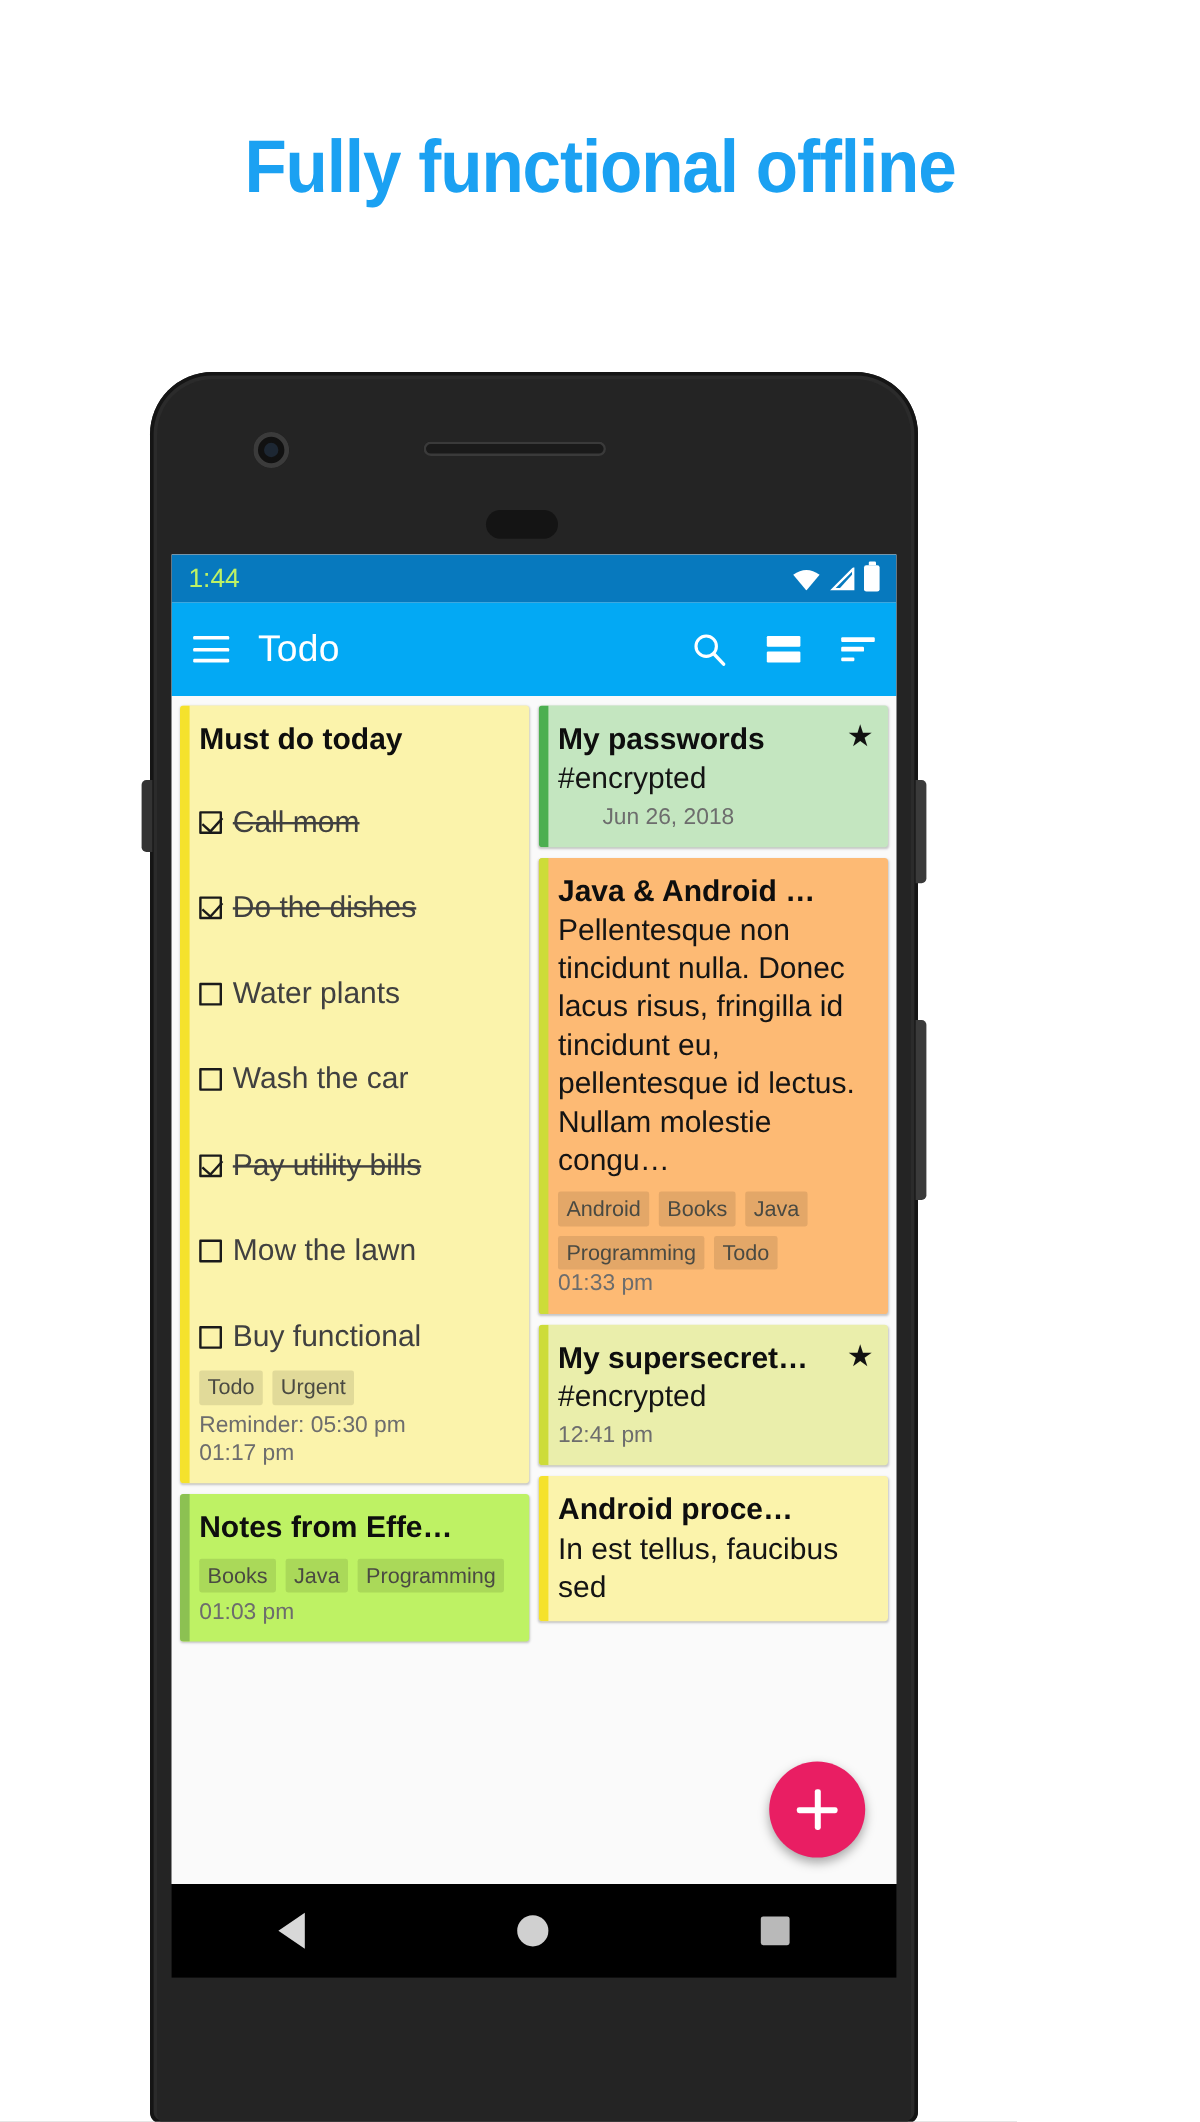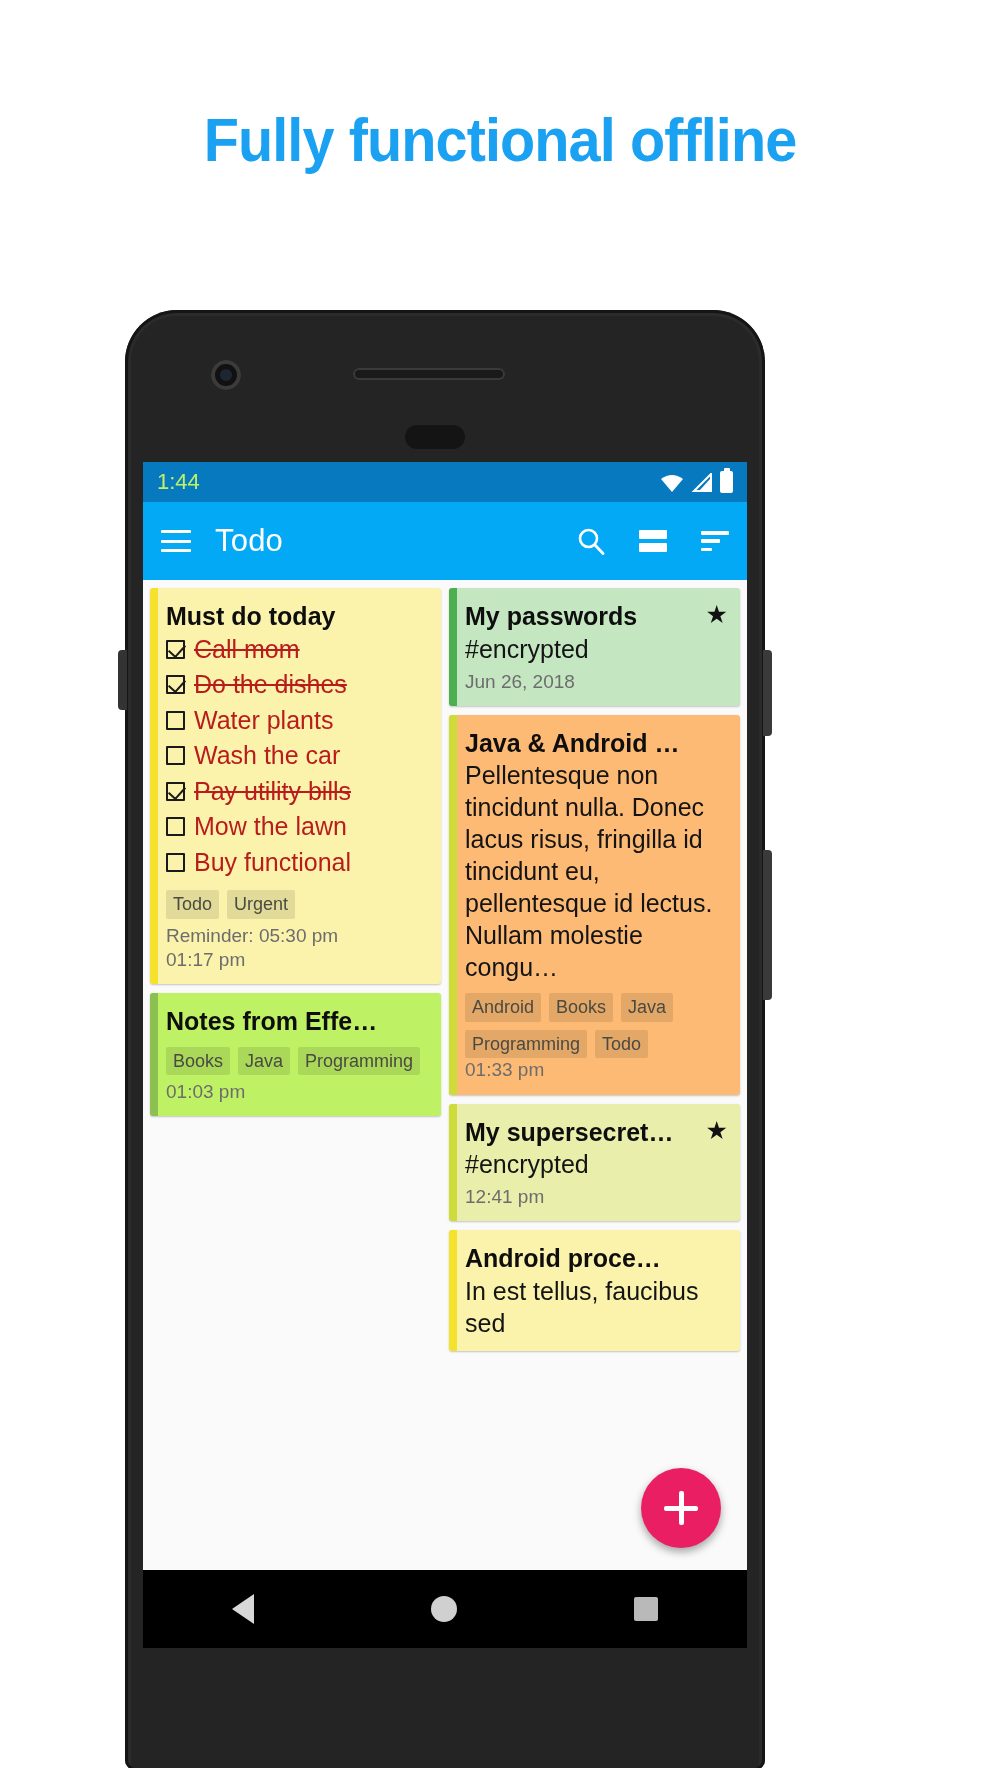--- a/index.html
+++ b/index.html
@@ -128,21 +128,21 @@
   .note-head { display:flex; align-items:flex-start; }
   .note-title {
     font-size:25px; font-weight:bold; color:#0e0e0e; line-height:1.18;
     flex:1; min-width:0; white-space:nowrap; overflow:hidden;
   }
   .star { font-size:25px; color:#111; line-height:1; margin-left:6px; }
   .note-body { font-size:25px; color:#141414; line-height:1.28; margin-top:1px; }
   .note-date { font-size:19px; color:#6d6d6d; margin-top:5px; line-height:1.28; }
 
   
-  .check-row { display:flex; align-items:center; gap:9px; font-size:25px; color:#b91c1c; line-height:1.42; }
+  .check-row { display:flex; align-items:center; gap:9px; font-size:25px; color:#404040; line-height:1.42;margin-top:36px; }
   .cb { width:19px; height:19px; border:2px solid #1a1a1a; border-radius:1px; position:relative; flex:none; }
   .cb.done::after {
     content:""; position:absolute; left:4px; top:-1px; width:8px; height:14px;
     border:solid #1a1a1a; border-width:0 2.5px 2.5px 0; transform:rotate(42deg);
   }
   .done-txt { text-decoration: line-through; text-decoration-thickness:2px; }
 
   .tags { display:flex; flex-wrap:wrap; gap:8px; margin-top:10px; }
   .tag {
     background: rgba(0,0,0,.10); color:#4a4a42; font-size:18px;
@@ -284,21 +284,21 @@
             </div>
           </div>
         <div class="col">
             <div class="note" style="background: rgb(196, 230, 192);">
               <div class="stripe" style="background: rgb(76, 175, 80);"></div>
               <div class="note-head">
                 <div class="note-title">My passwords</div>
                 <div class="star">★</div>
               </div>
               <div class="note-body">#encrypted</div>
-              <div class="note-date" style="margin-top: 5px;">Jun 26, 2018</div>
+              <div class="note-date" style="margin-top: 5px; margin-left: 37px;">Jun 26, 2018</div>
             </div>
             <div class="note" style="background: #fdba74;">
               <div class="stripe" style="background: rgb(205, 220, 57);"></div>
               <div class="note-head">
                 <div class="note-title">Java &amp; Android …</div>
               </div>
               <div class="note-body">Pellentesque non tincidunt nulla. Donec lacus risus, fringilla id tincidunt eu, pellentesque id lectus. Nullam molestie congu…</div>
               <div class="tags">
                 <span class="tag">Android</span>
                 <span class="tag">Books</span>

